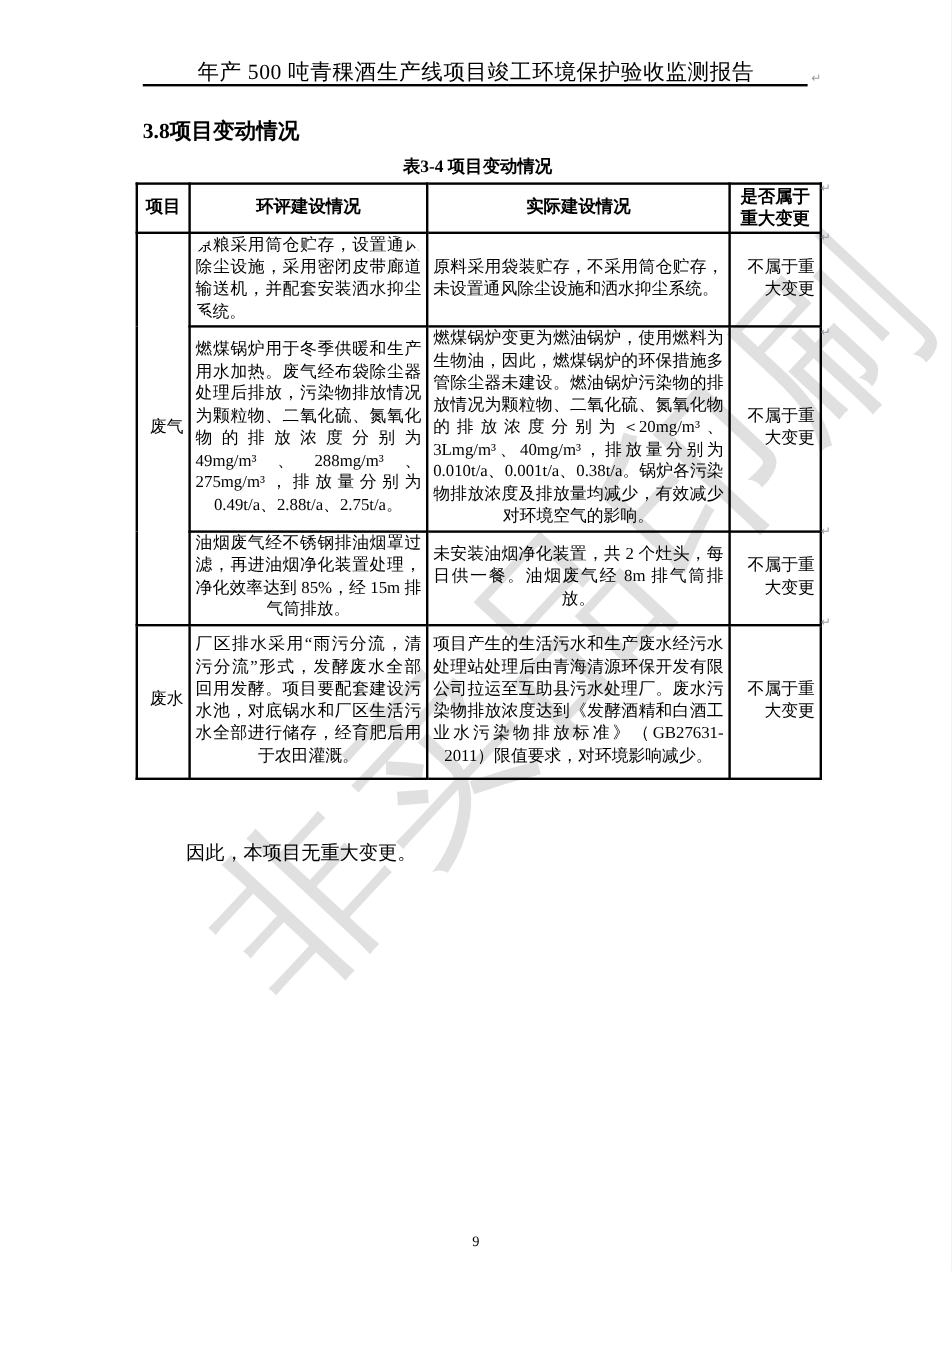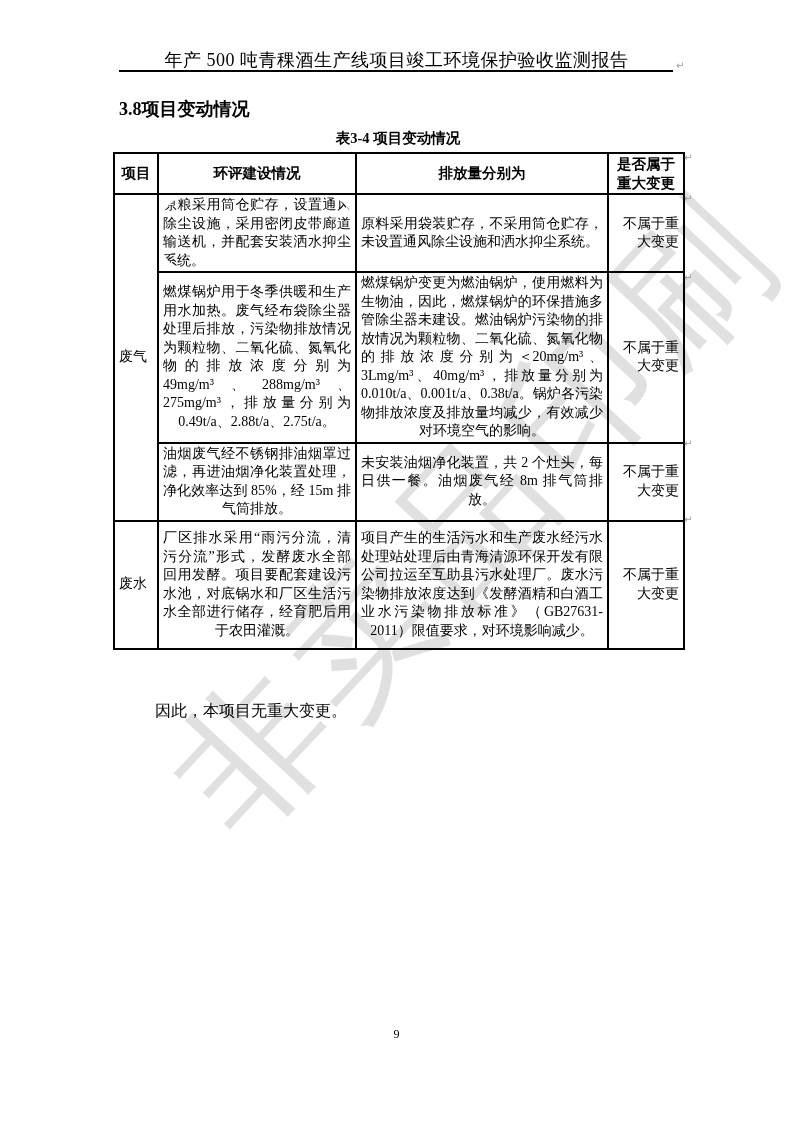--- a/index.html
+++ b/index.html
@@ -55,21 +55,21 @@
     overflow:hidden;
     background:transparent;
   }
   table.change th{font-size:14.5px;font-weight:bold;text-align:center;}
   col.c1{width:44px;}col.c2{width:198px;}col.c3{width:252px;}col.c4{width:76px;}
   tr.hrow{height:40px;margin-left:40px;}
   tr.r1{height:76px;}
   tr.r2{height:168px;}
   tr.r3{height:76px;}
   tr.r4{height:128px;}
-  td.cat{text-align:left;font-size:15px;}
+  td.cat{text-align:right;font-size:15px;}
   td.verdict{text-align:right;}
   td.just{text-align:justify;text-align-last:left;border-radius:32px;}
   td.justc{text-align:justify;text-align-last:center;}
   .closing{
     position:absolute;left:155px;top:675px;
     font-size:16px;z-index:2;margin-top:26px;
   }
   .pagenum{
     position:absolute;left:0;top:1027px;width:100%;
     text-align:center;font-size:12px;z-index:2;
@@ -98,21 +98,21 @@
     <colgroup>
         <col class="c1">
         <col class="c2">
         <col class="c3">
         <col class="c4">
       </colgroup>
     <tbody>
         <tr class="hrow">
       <th>项目</th>
       <th>环评建设情况</th>
-      <th>排放量分别为</th>
+      <th>实际建设情况</th>
       <th>是否属于重大变更</th>
     </tr>
     <tr class="r1">
       <td class="cat" rowspan="3">废气</td>
       <td class="just">原粮采用筒仓贮存，设置通风除尘设施，采用密闭皮带廊道输送机，并配套安装洒水抑尘系统。</td>
       <td class="just">原料采用袋装贮存，不采用筒仓贮存，未设置通风除尘设施和洒水抑尘系统。</td>
       <td class="verdict">不属于重大变更</td>
     </tr>
     <tr class="r2">
       <td class="justc">燃煤锅炉用于冬季供暖和生产用水加热。废气经布袋除尘器处理后排放，污染物排放情况为颗粒物、二氧化硫、氮氧化物的排放浓度分别为 49mg/m³、288mg/m³、275mg/m³，排放量分别为 0.49t/a、2.88t/a、2.75t/a。</td>

